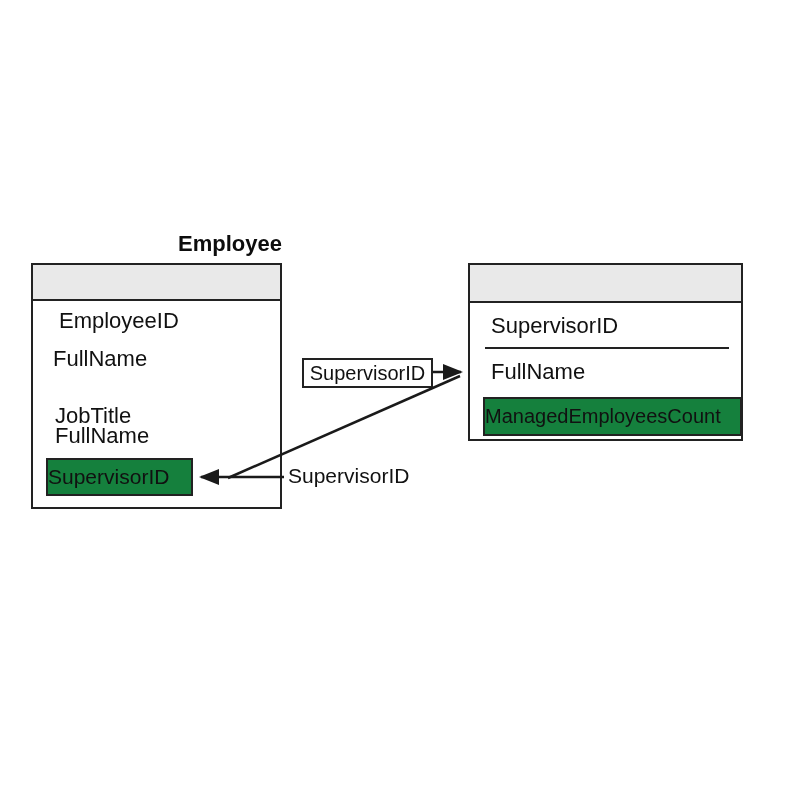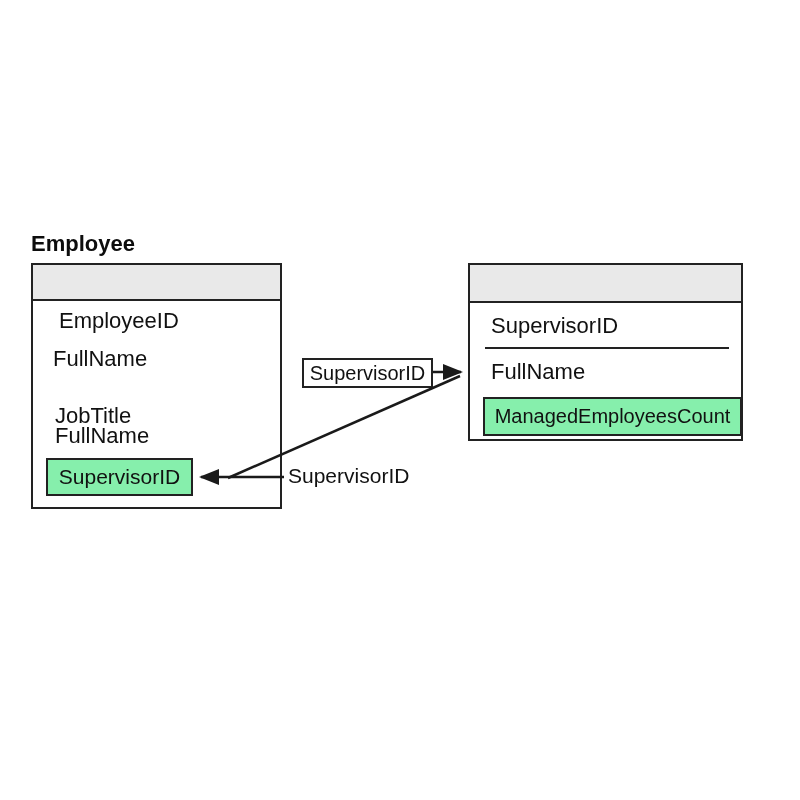--- a/index.html
+++ b/index.html
@@ -11,21 +11,21 @@
     position: relative;
     width: 800px;
     height: 800px;
     background: #ffffff;
     font-family: "Liberation Sans", sans-serif;
     color: #111111;
     overflow: hidden;
   }
   .entity-title {
     position: absolute;
-    text-align: left;
+    text-align: right;
     font-weight: bold;
     font-size: 22px;
     line-height: 26px;
     color: #0d0d0d;
   }
   .entity-box {
     position: absolute;
     border: 2px solid #222222;
     background: #ffffff;
     box-sizing: border-box;
@@ -43,25 +43,25 @@
     position: absolute;
     font-size: 22px;
     line-height: 24px;
     white-space: nowrap;
     color: #111111;
   }
   .attr-rect {
     position: absolute;
     border: 2px solid #222222;
     box-sizing: border-box;
-    text-align: center;
+    text-align: left;
     font-size: 21px;
     white-space: nowrap;
     color: #111111;
-    background: #86efac;
+    background: #15803d;
   }
   .pk-underline {
     position: absolute;
     background: #222222;
     height: 2px;
   }
   .fk-box {
     position: absolute;
     left: 302px;
     top: 358px;

